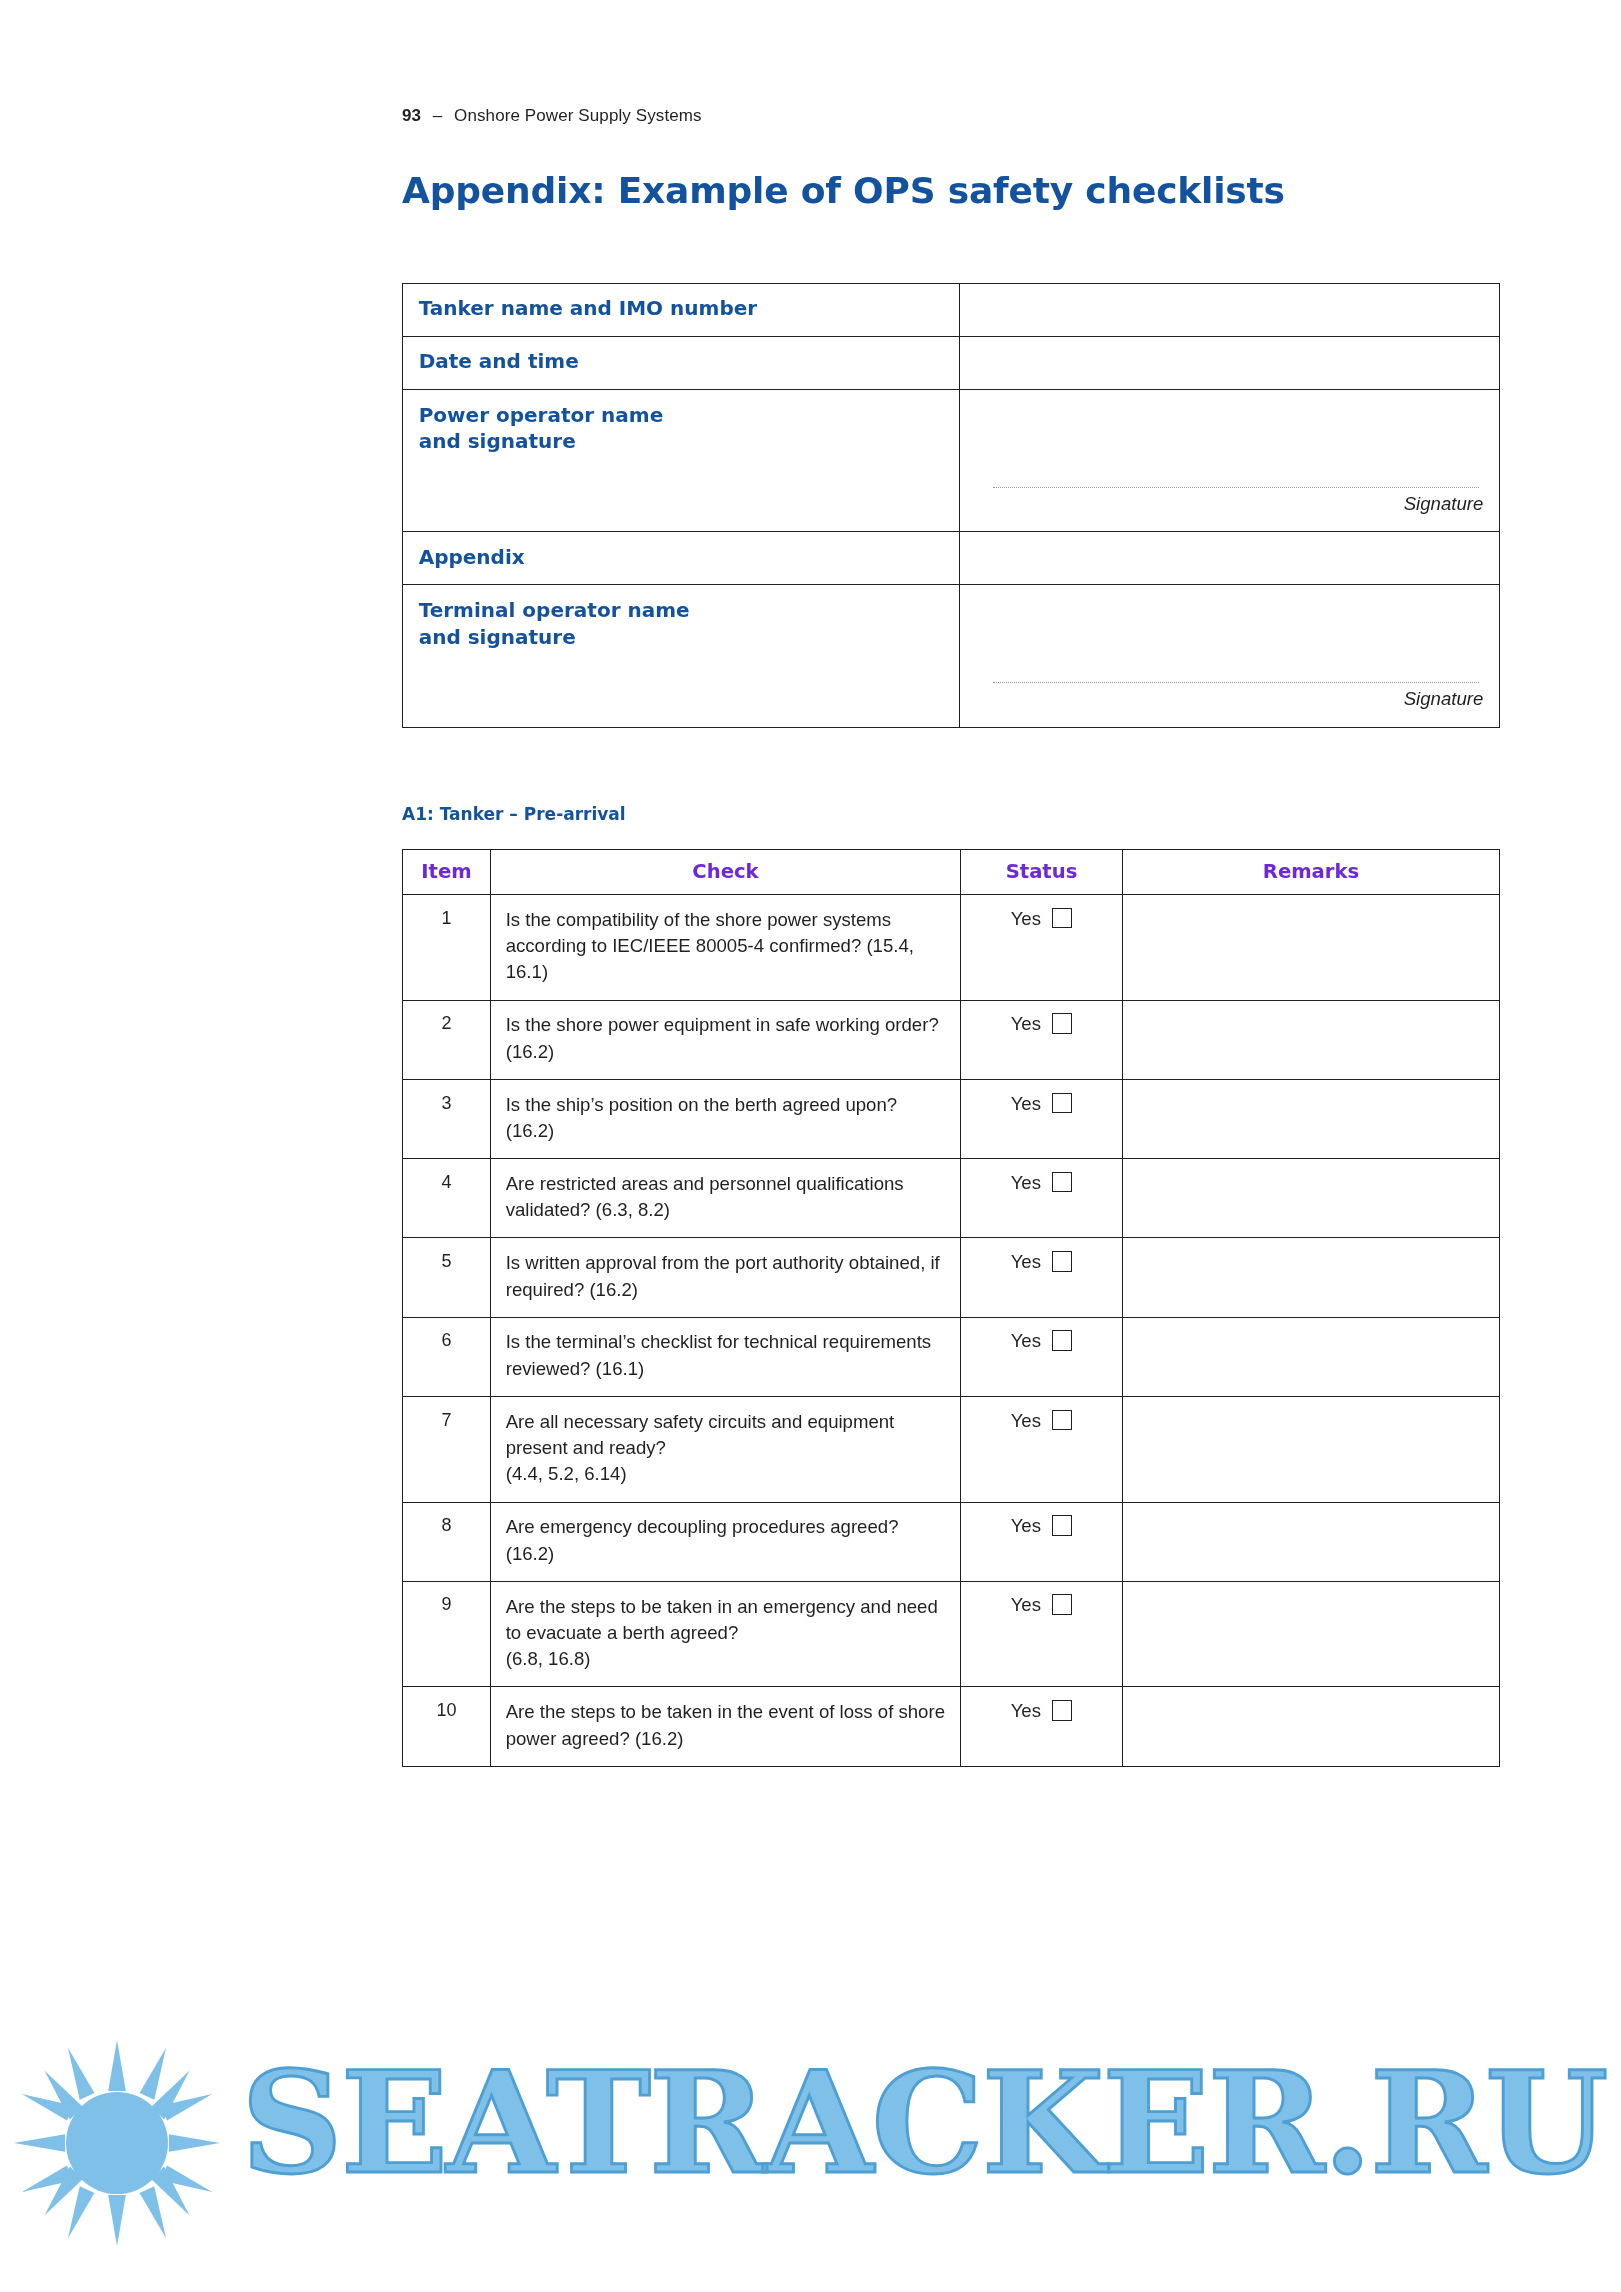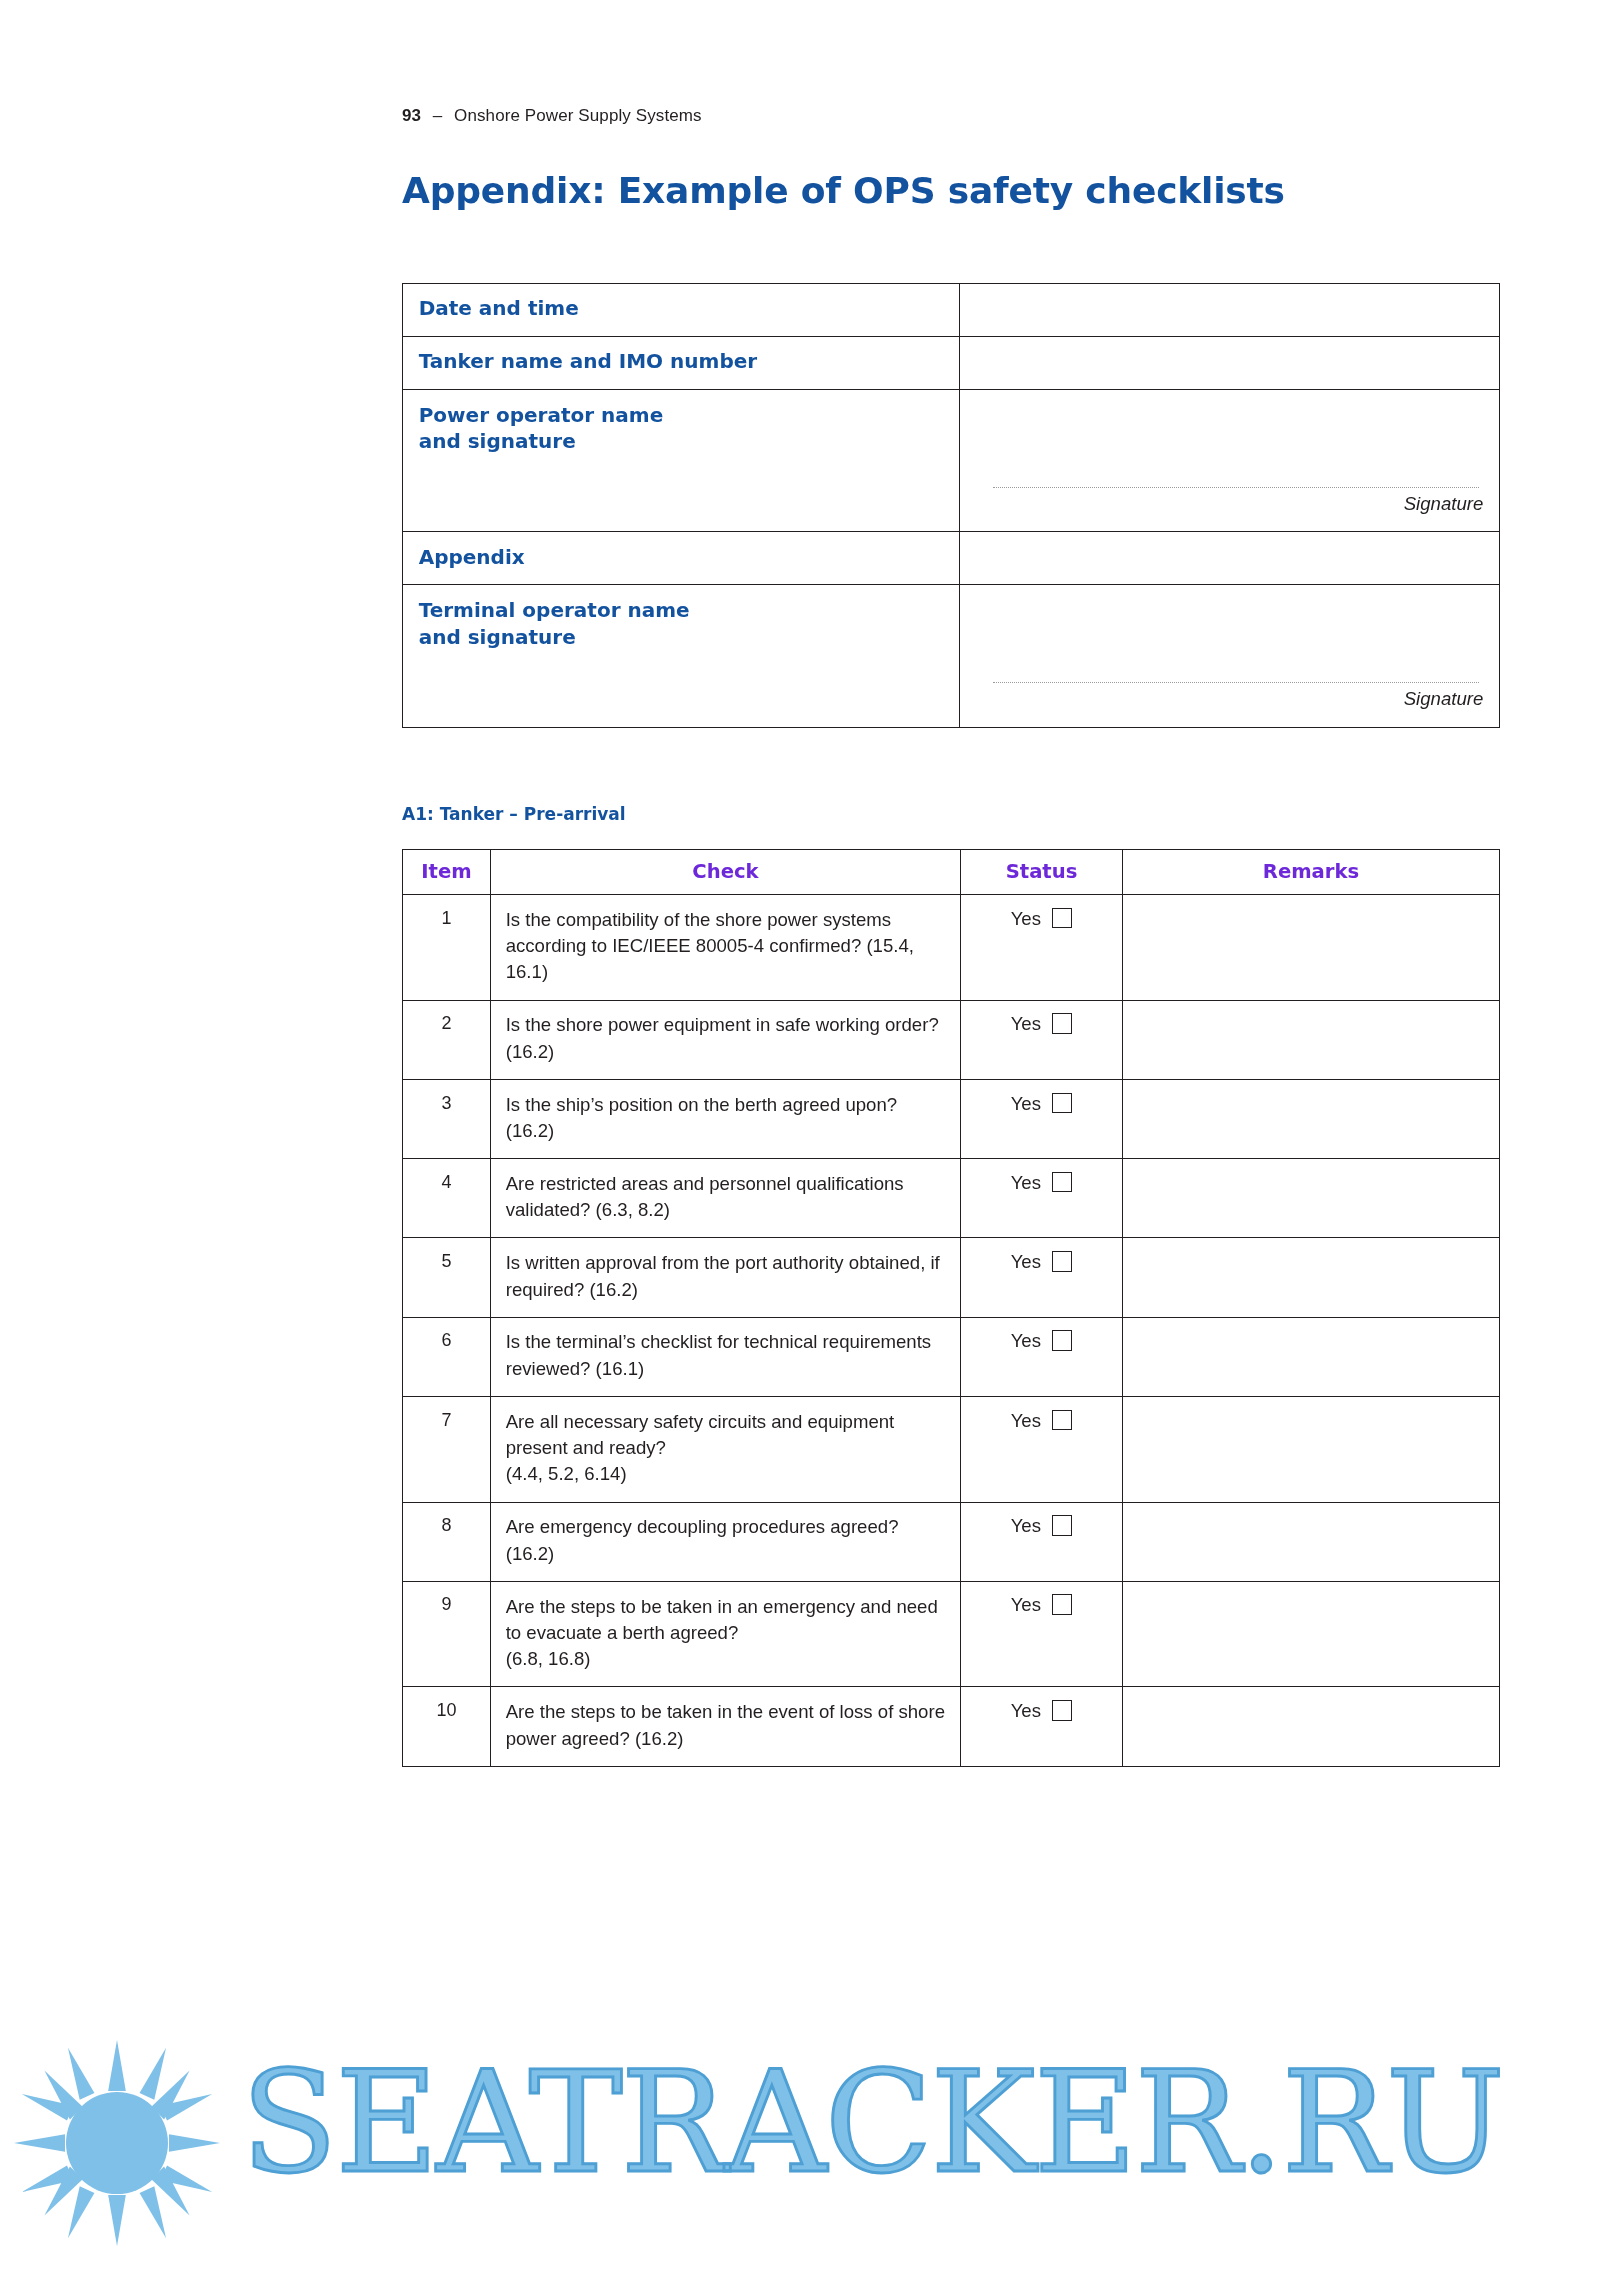--- a/index.html
+++ b/index.html
@@ -164,21 +164,21 @@
     bottom: 23.5px;
     width: 1621px;
     height: 245px;
     pointer-events: none;
   }
   .wm-text {
     position: absolute;
     left: 241px;
     top: 27.4px;
     font-family: "DejaVu Serif", serif;
-    font-weight: normal;
+    font-weight: bold;
     font-size: 141px;
     letter-spacing: -2px;
     color: #7fc0e8;
     -webkit-text-stroke: 2.9px #4d9fd4;
     white-space: nowrap;
     line-height: 1;
   }
   .wm-sun {
     position: absolute;
     left: 13.7px;
@@ -202,27 +202,27 @@
     <h1 class="appendix-title">Appendix: Example of OPS safety checklists</h1>
 
     <table class="info-table">
       <colgroup>
         <col class="col-label">
         <col class="col-value">
       </colgroup>
       <tbody>
         <tr>
           <td>
+            <div class="info-label">Tanker name and IMO number</div>
+          </td>
+          <td></td>
+        </tr>
+        <tr>
+          <td>
             <div class="info-label">Date and time</div>
-          </td>
-          <td></td>
-        </tr>
-        <tr>
-          <td>
-            <div class="info-label">Tanker name and IMO number</div>
           </td>
           <td></td>
         </tr>
         <tr class="row-tall">
           <td>
             <div class="info-label">
               <span>Power operator name</span><br>
               <span>and signature</span>
             </div>
           </td>

